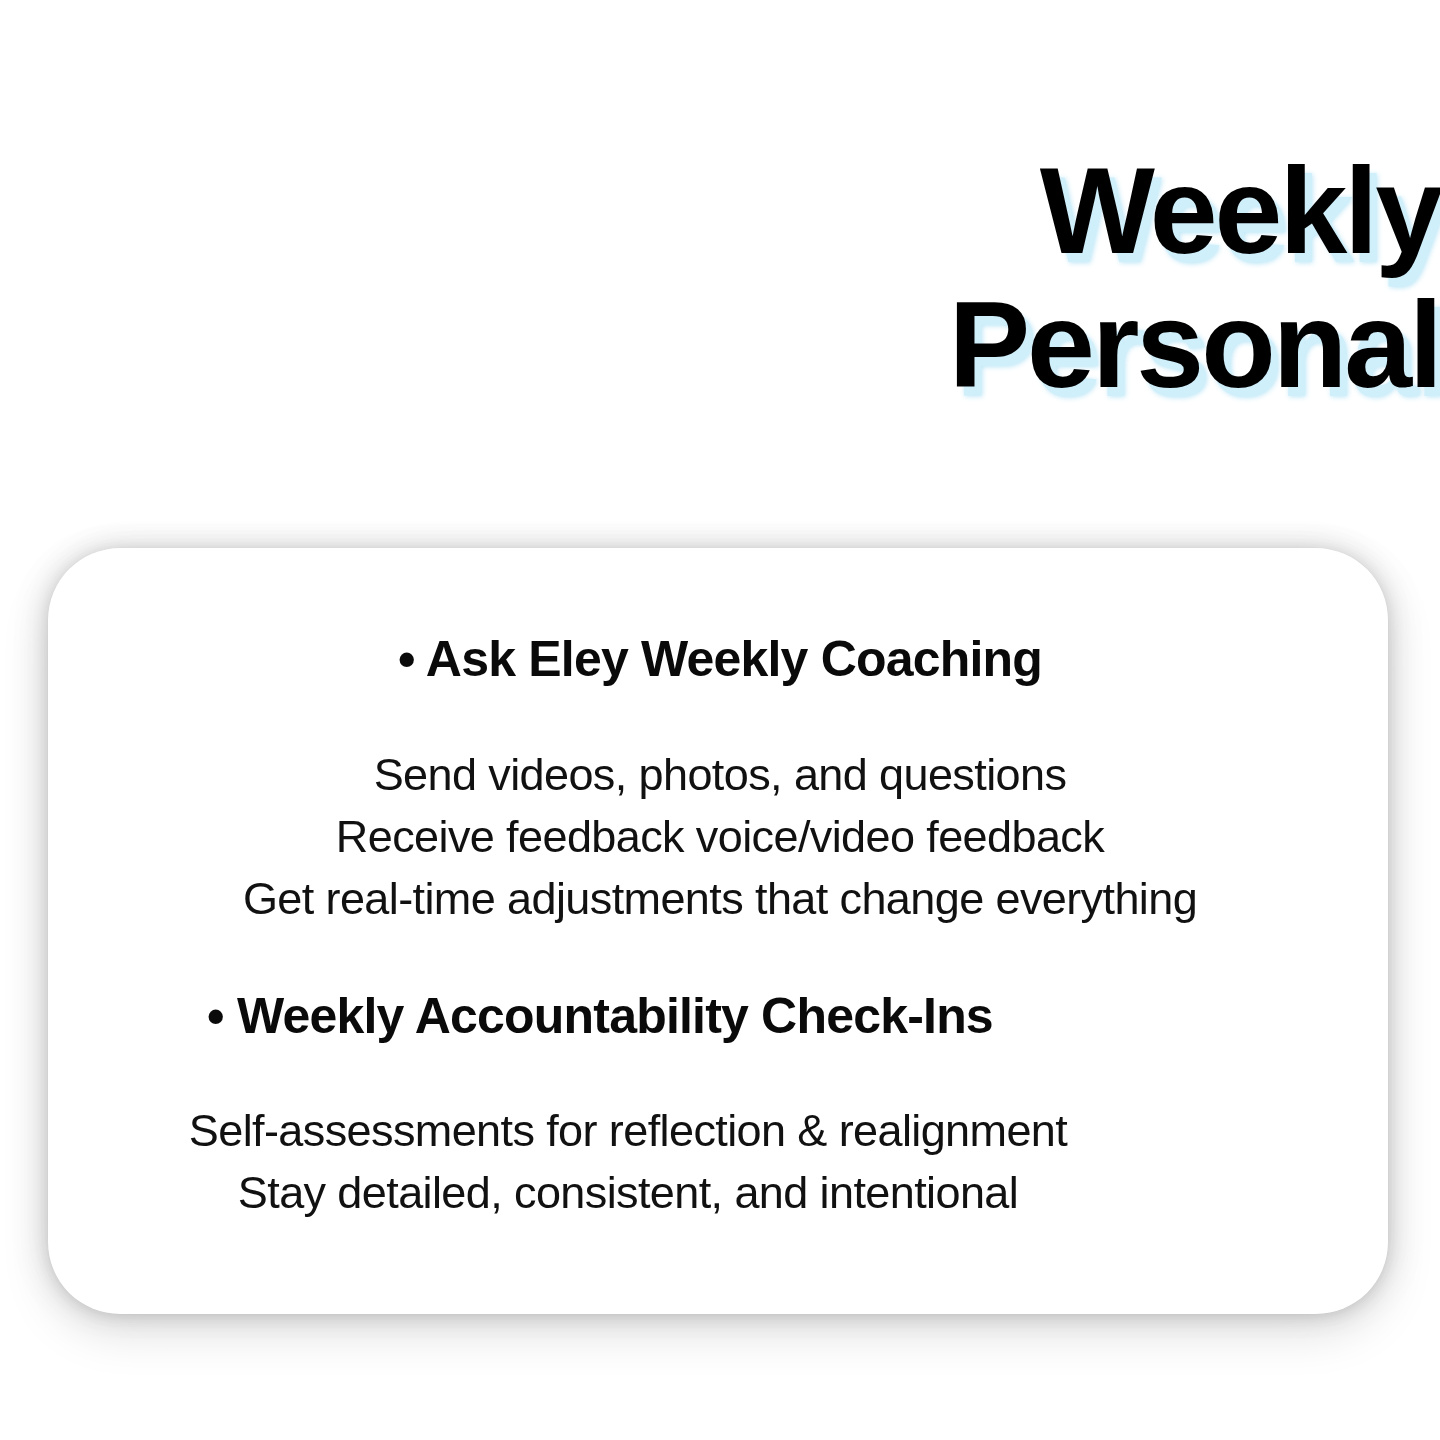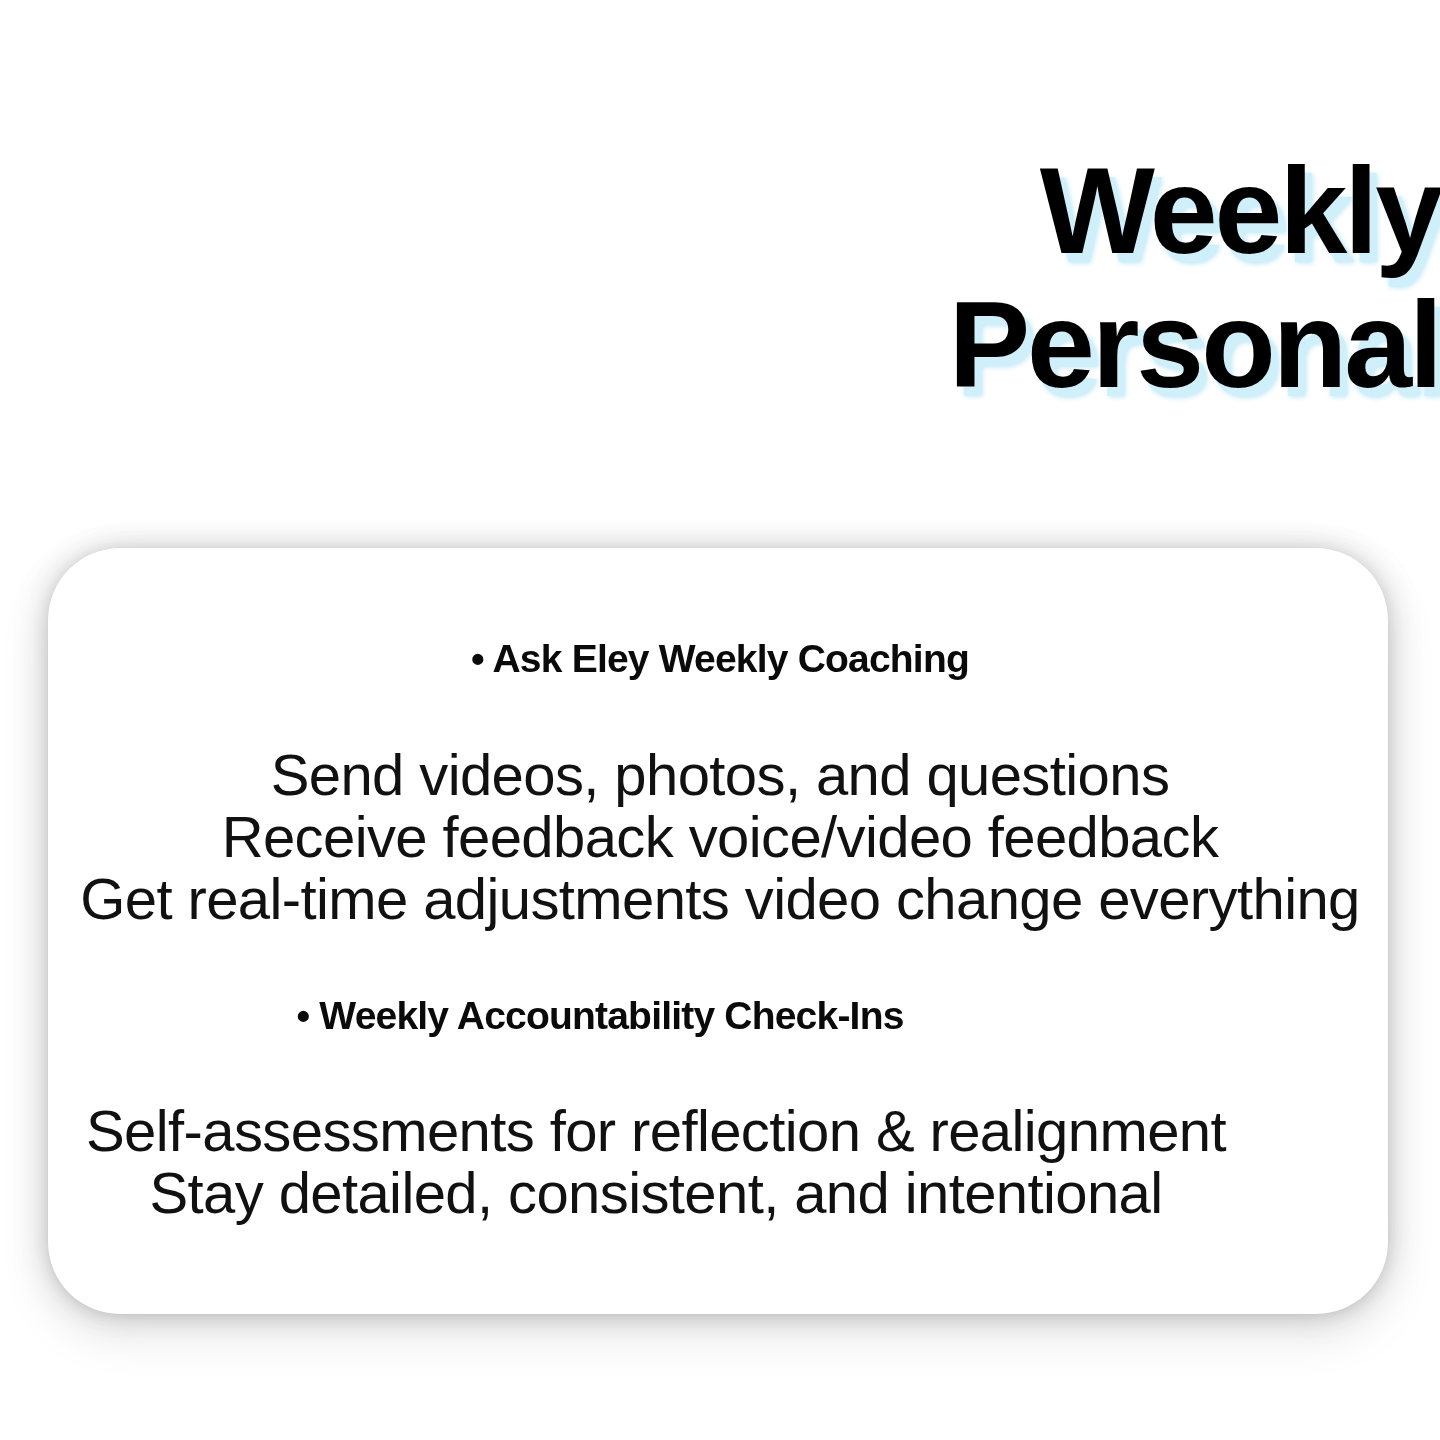--- a/index.html
+++ b/index.html
@@ -67,64 +67,64 @@
     position: absolute;
     left: -48px;
     top: 0;
     width: 1440px;
     text-align: center;
   }
 
   .feature-heading {
     font-family: "Liberation Sans", sans-serif;
     font-weight: 700;
-    font-size: 39px;
+    font-size: 50px;
     line-height: 56px;
     letter-spacing: -0.8px;
     color: #0a0a0a;
     white-space: nowrap;
   }
 
   .feature-body {
     font-family: "Liberation Sans", sans-serif;
     font-weight: 400;
-    font-size: 58px;
+    font-size: 45px;
     line-height: 62px;
     letter-spacing: -0.6px;
     color: #111111;
   }
   .feature-body .bline {
     display: block;
     white-space: nowrap;
   }
 
   .block-1-heading { position: absolute; left: 0; top: 83px;  width: 1440px; }
   .block-1-body    { position: absolute; left: 0; top: 196px; width: 1440px; }
   .block-2-heading { position: absolute; left: 0; top: 440px; width: 1200px; }
-  .block-2-body    { position: absolute; left: 0; top: 552px; width: 1256px; padding-left: 28px; }
+  .block-2-body    { position: absolute; left: 0; top: 552px; width: 1256px; }
 </style>
 </head>
 <body>
 
 <div class="page">
 
   <h1 class="hero-title">
     <span class="line">Weekly</span>
     <span class="line">Personal</span>
   </h1>
 
   <div class="card">
     <div class="card-content">
 
       <div class="feature-heading block-1-heading">• Ask Eley Weekly Coaching</div>
 
       <div class="feature-body block-1-body">
         <span class="bline">Send videos, photos, and questions</span>
         <span class="bline">Receive feedback voice/video feedback</span>
-        <span class="bline">Get real-time adjustments video change everything</span>
+        <span class="bline">Get real-time adjustments that change everything</span>
       </div>
 
       <div class="feature-heading block-2-heading">• Weekly Accountability Check-Ins</div>
 
       <div class="feature-body block-2-body">
         <span class="bline">Self-assessments for reflection &amp; realignment</span>
         <span class="bline">Stay detailed, consistent, and intentional</span>
       </div>
 
     </div>

